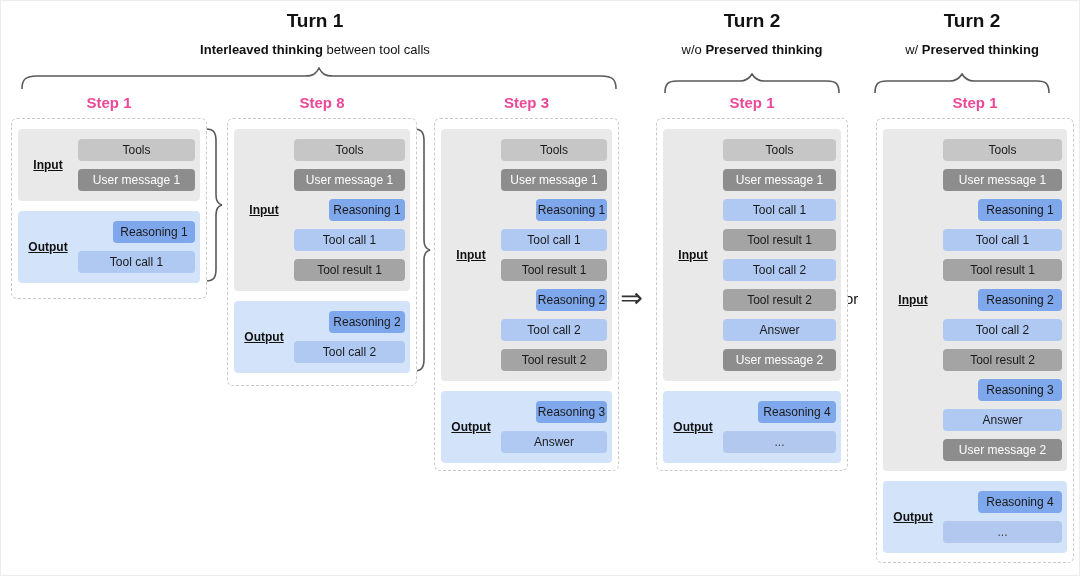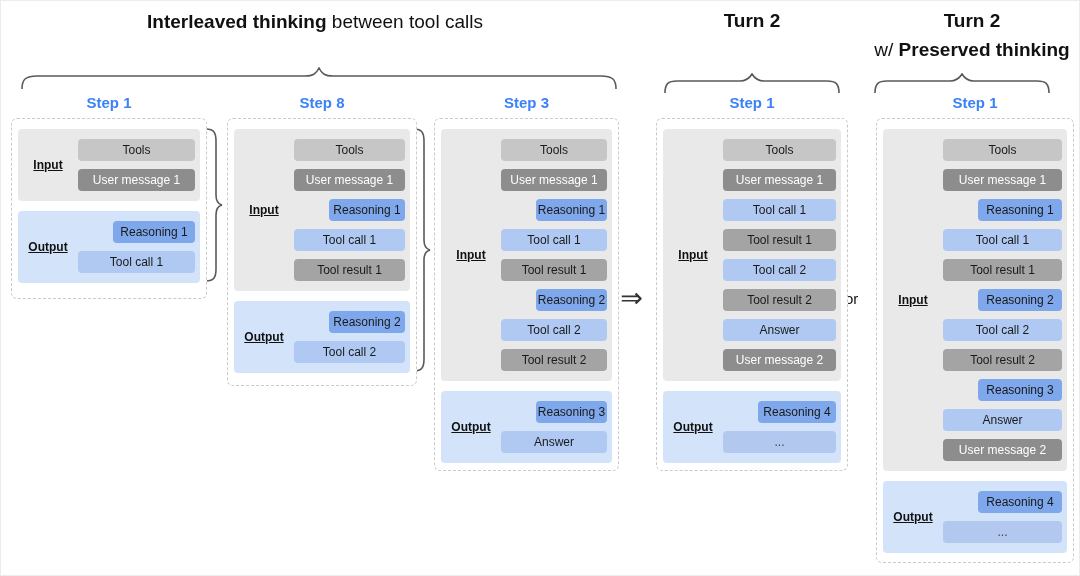--- a/index.html
+++ b/index.html
@@ -1,25 +1,25 @@
 <!DOCTYPE html>
 <html style="--input-bg: #e9e9e9; --output-bg: #d3e4fa; --pill-tools: #c6c6c6; --pill-user: #8d8d8d; --pill-user-text: #ffffff; --pill-reasoning: #7fa7eb; --pill-toolcall: #afc9f3; --pill-toolresult: #a4a4a4; --pill-answer: #afc9f3; --pill-ellipsis: #b3c8ef;"><head>
 <meta charset="utf-8">
 <style>
   html,body{margin:0;padding:0;background:#fff;}
   #canvas{position:relative;width:1080px;height:576px;background:#ffffff;overflow:hidden;
           font-family:"Liberation Sans", sans-serif;color:#111;border:1px solid #ececec;box-sizing:border-box;}
   .turn-header{position:absolute;top:6px;text-align:center;}
   .turn-title{font-size:19px;font-weight:bold;line-height:28px;}
-  .turn-subtitle{font-size:19px;line-height:22px;margin-top:4px;}
+  .turn-subtitle{font-size:13px;line-height:22px;margin-top:4px;}
   .turn-subtitle b{font-weight:bold;}
   .hbrace,.vbrace{position:absolute;}
   .hbrace path,.vbrace path{fill:none;stroke:#5a5a5a;stroke-width:1.6;stroke-linecap:round;}
   .col{position:absolute;top:117px;border:1px dashed #c9c9c9;border-radius:6px;background:#fff;box-sizing:border-box;}
-  .step-header{position:absolute;top:-25px;left:0;right:0;text-align:center;font-size:15px;font-weight:bold;color:#3b82f6;}
+  .step-header{position:absolute;top:-25px;left:0;right:0;text-align:center;font-size:15px;font-weight:bold;color:#ec4899;}
   .box{display:flex;margin:10px 6px 0 6px;border-radius:4px;}
   .box.input{background:var(--input-bg,#e9e9e9);}
   .box.output{background:var(--output-bg,#d3e4fa);}
   .box-label{width:60px;flex:none;display:flex;align-items:center;justify-content:center;
              font-size:12px;font-weight:bold;color:#111;text-decoration:underline;}
   .pills{flex:1;display:flex;flex-direction:column;gap:8px;padding:10px 5px 10px 0;}
   .pill{height:22px;border-radius:4px;display:flex;align-items:center;justify-content:center;
         font-size:12px;color:#1a1a1a;}
   .pill.tools{background:var(--pill-tools,#c6c6c6);}
   .pill.user{background:var(--pill-user,#8d8d8d);color:var(--pill-user-text,#fff);}
@@ -32,24 +32,26 @@
          text-align:center;font-size:27px;color:#333;}
   .or{position:absolute;left:844px;top:288px;width:34px;line-height:20px;
       font-size:15px;color:#111;}
 </style>
 </head>
 <body>
 
 <div id="canvas">
 
   <div class="turn-header" style="left:10px;width:608px">
+    <div class="turn-title">Turn 1</div>
     <div class="turn-subtitle"><span></span><b>Interleaved thinking</b><span> between tool calls</span></div>
   </div>
   <div class="turn-header" style="left:655px;width:192px">
     <div class="turn-title">Turn 2</div>
+    <div class="turn-subtitle"><span>w/o </span><b>Preserved thinking</b><span></span></div>
   </div>
   <div class="turn-header" style="left:871px;width:200px">
     <div class="turn-title">Turn 2</div>
     <div class="turn-subtitle"><span>w/ </span><b>Preserved thinking</b><span></span></div>
   </div>
 
   <svg class="hbrace" style="left:20px;top:66px" width="596" height="22">
     <path d="M 1 22 C 1 12, 5 9, 16 9 L 284 9 C 292 9, 295 7, 298 1 C 301 7, 304 9, 312 9 L 580 9 C 591 9, 595 12, 595 22"></path>
   </svg>
   <svg class="hbrace" style="left:663px;top:72px" width="176" height="20">

